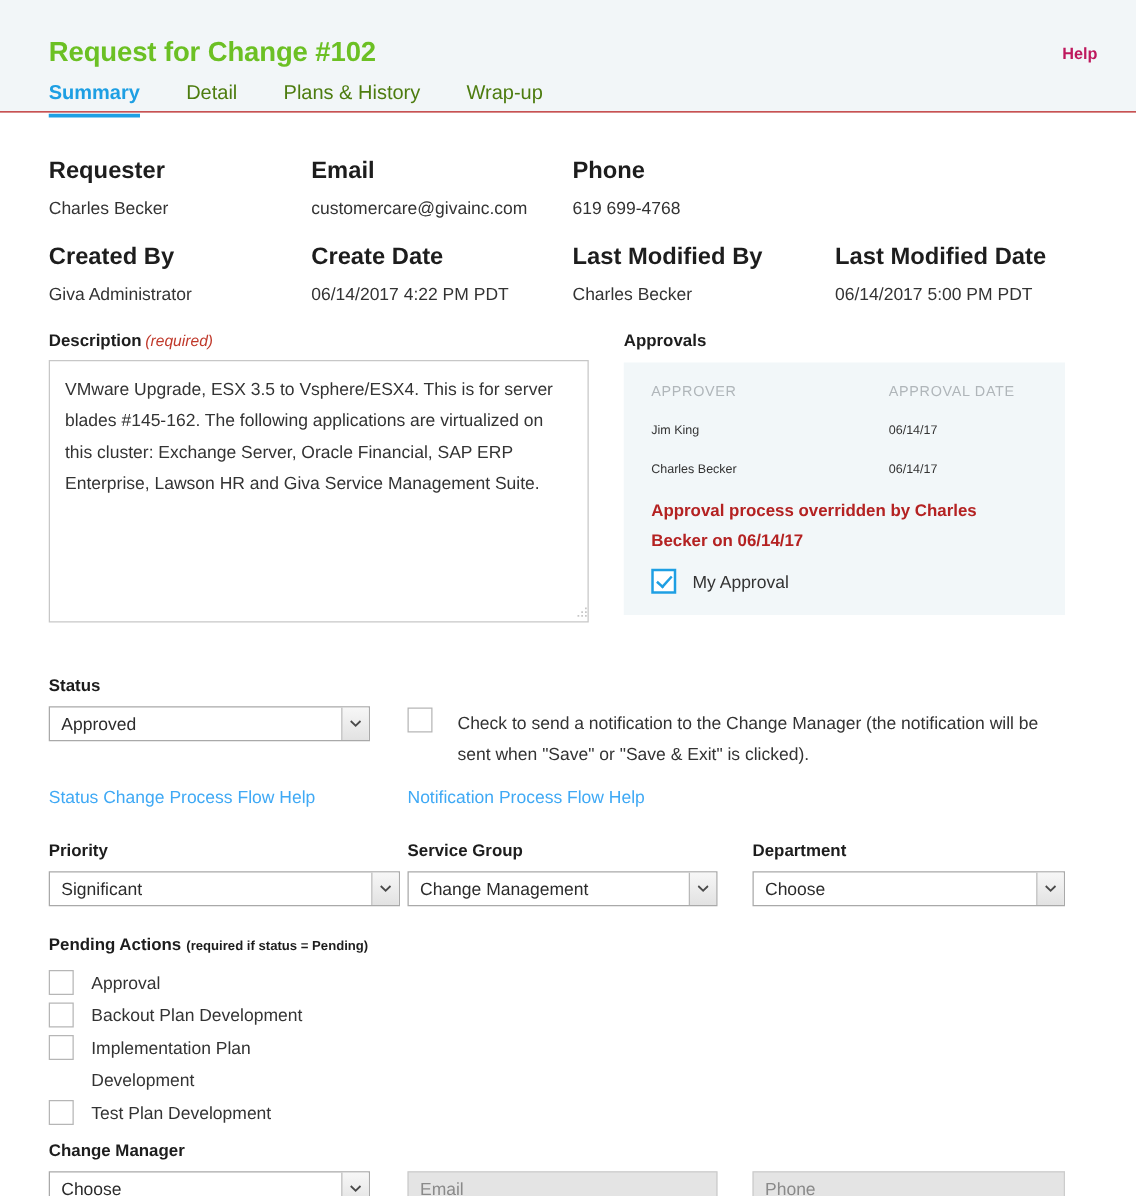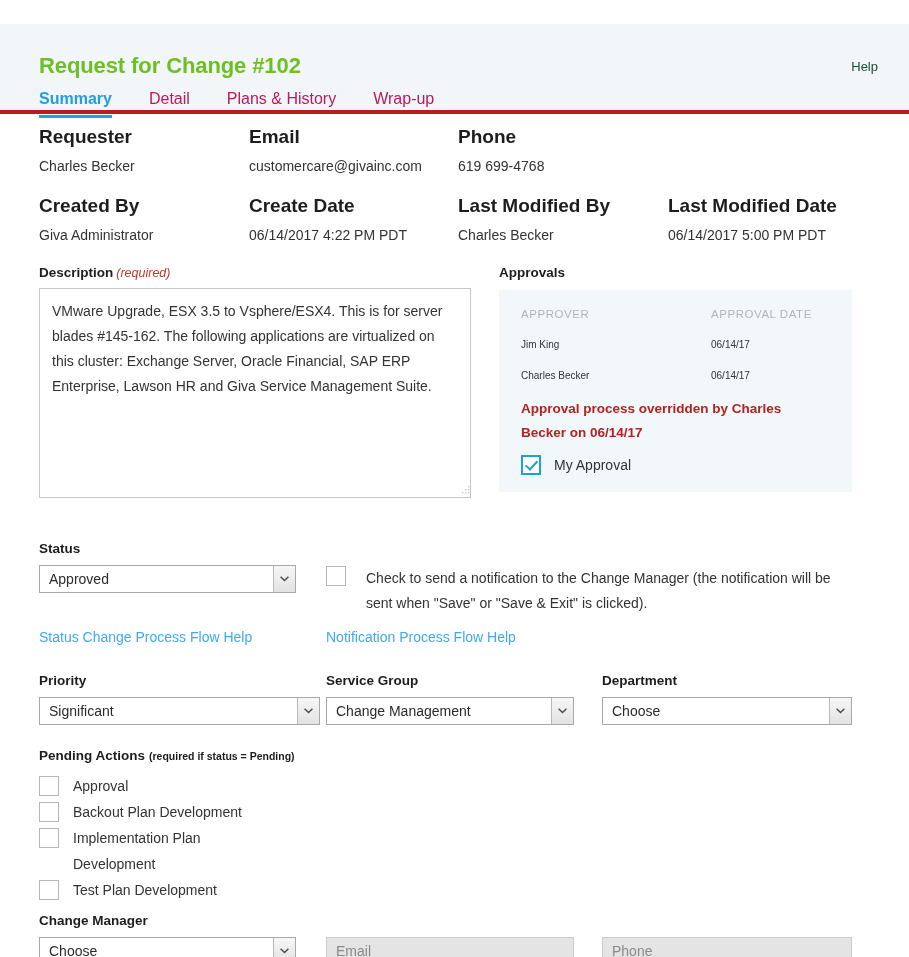--- a/index.html
+++ b/index.html
@@ -18,56 +18,57 @@
   .page {
     position: relative;
     width: 909px;
     height: 957px;
   }
 
   
   .header-band {
     position: absolute;
     left: 0;
-    top: 24px;
+    top: 0;
     width: 909px;
     height: 90px;
     background: #f2f6f8;
-    border-bottom: 4px solid #b91c1c;
+    border-bottom: 1px solid #b91c1c;
     box-sizing: border-box;
   }
   .page-title {
     position: absolute;
     left: 39px;
     top: 29px;
     font-size: 22px;
     font-weight: bold;
     color: #6cc024;
     letter-spacing: -0.1px;
   }
   .help-link {
     position: absolute;
     right: 31px;
     top: 35px;
     font-size: 13px;
-    color: #14532d;
+    color: #be185d;
     text-decoration: none;
     cursor: pointer;
+    font-weight: bold;
   }
   .tabs {
     position: absolute;
     left: 39px;
     top: 66px;
     display: flex;
     align-items: flex-start;
   }
   .tab {
     position: relative;
     font-size: 16px;
-    color: #be185d;
+    color: #4d7c0f;
     padding: 0 0 10px 0;
     margin-right: 37px;
     cursor: pointer;
     white-space: nowrap;
   }
   .tab.active {
     color: #1e9fe3;
     font-weight: bold;
   }
   .tab.active::after {

